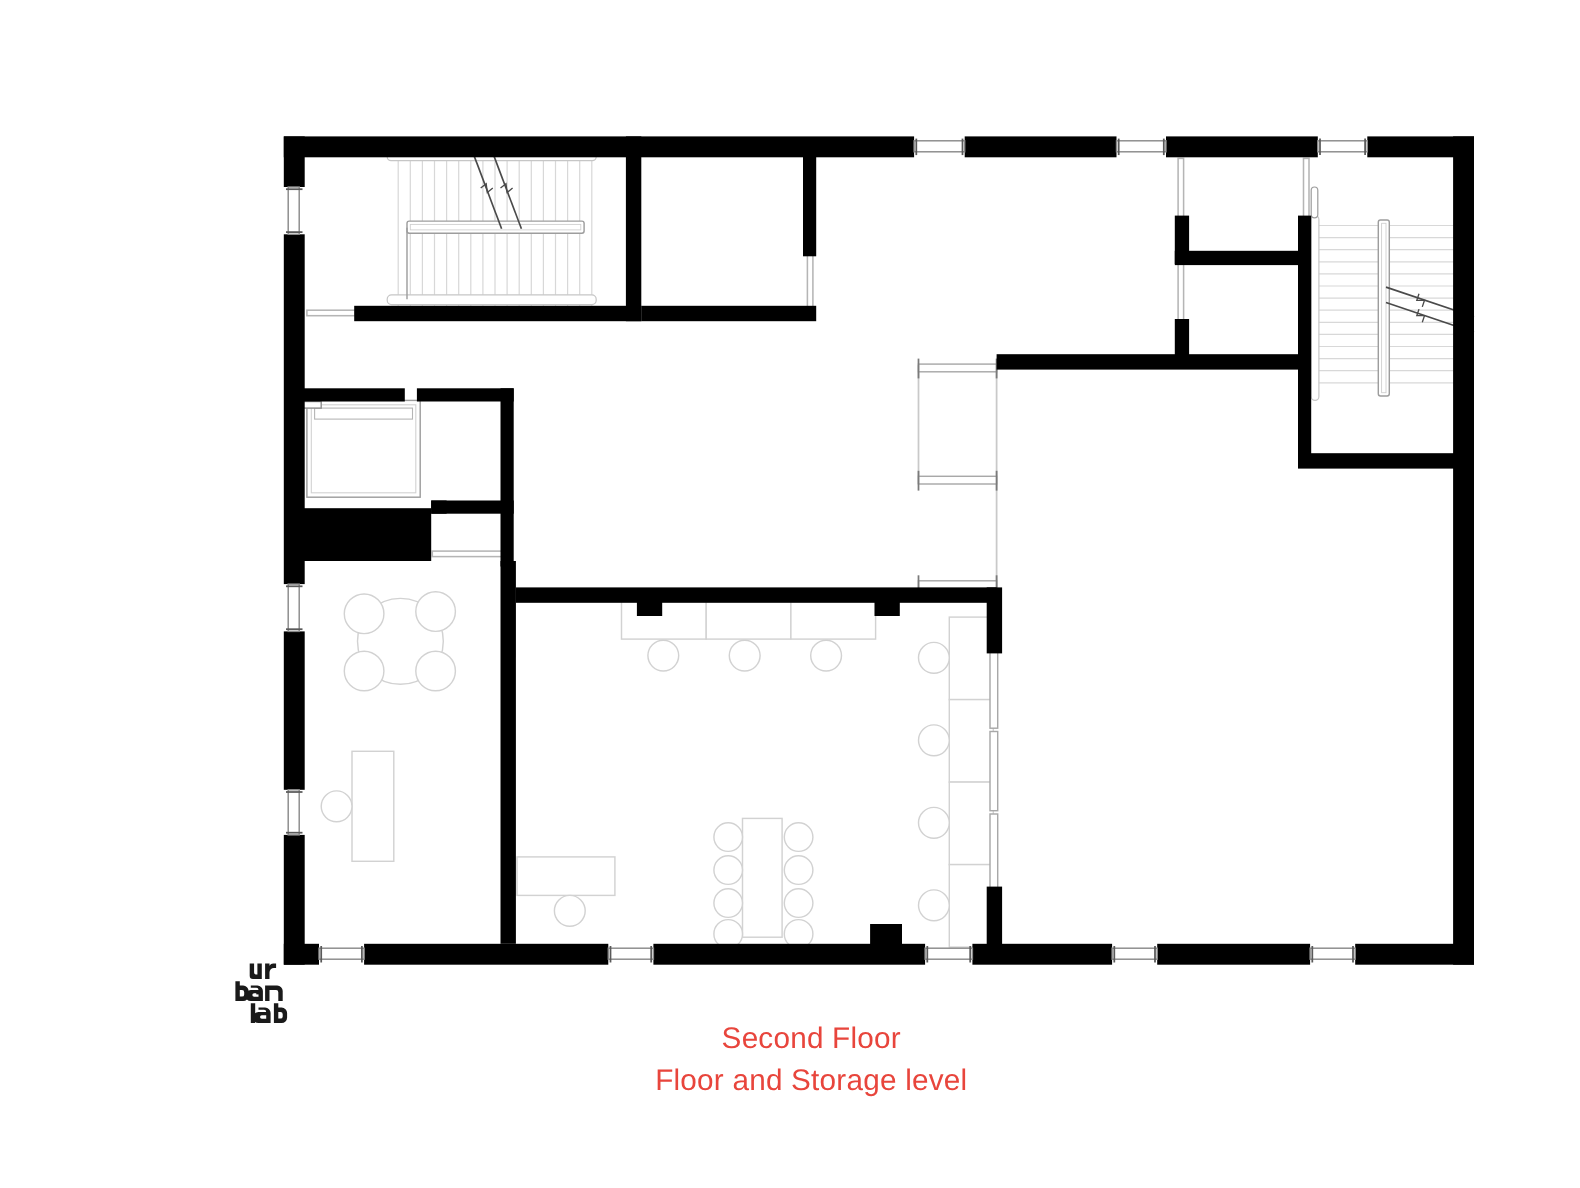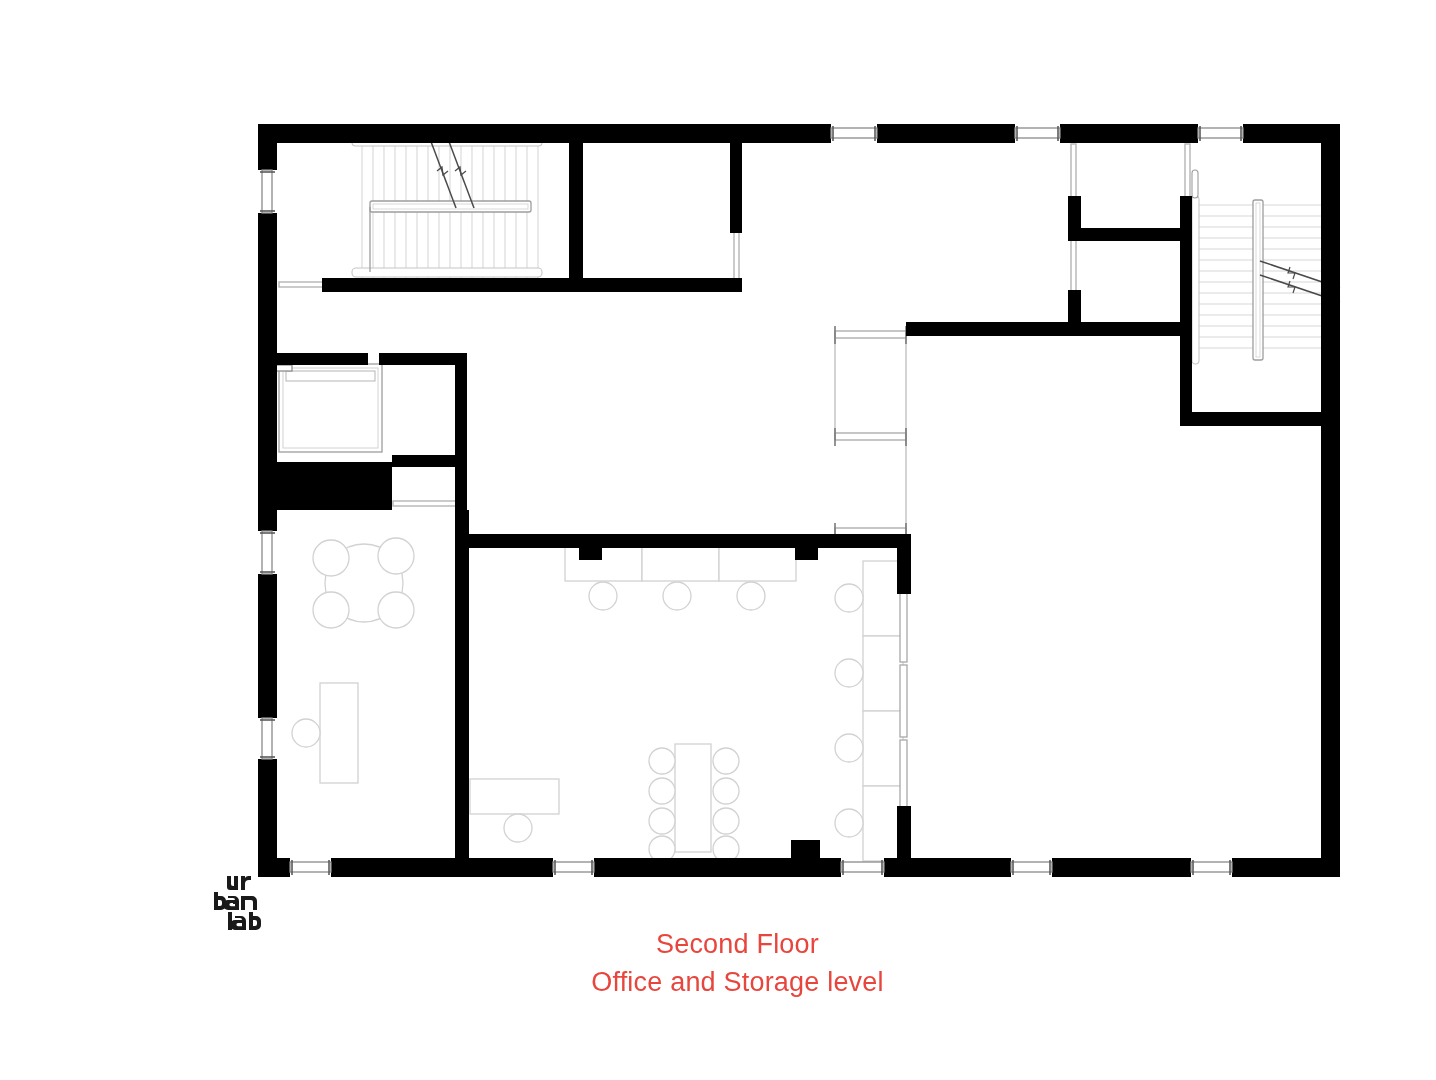--- a/index.html
+++ b/index.html
@@ -365,16 +365,16 @@
         <path d="M24 44 h6 a5 5 0 0 1 5 5 v9 h-11 a5 5 0 0 1 -5 -5 a5 5 0 0 1 5 -5 h7 a2 2 0 0 0 -2 -2 h-5 z m3 7 a1.6 1.6 0 0 0 0 3.2 h4 v-3.2 z"></path>
         <path d="M38 40 h4 v4 h3 a5 5 0 0 1 5 5 v4 a5 5 0 0 1 -5 5 h-7 z m4 8 v6 h2 a2 2 0 0 0 2 -2 v-2 a2 2 0 0 0 -2 -2 z"></path>
 
         <rect x="22" y="29" width="3" height="3"></rect>
       </g>
     </svg>
   </div>
 
   <div class="caption-block">
     <span class="caption-line">Second Floor</span>
-    <span class="caption-line">Office and Storage level</span>
+    <span class="caption-line">Floor and Storage level</span>
   </div>
 
 </div>
 
 </body></html>

